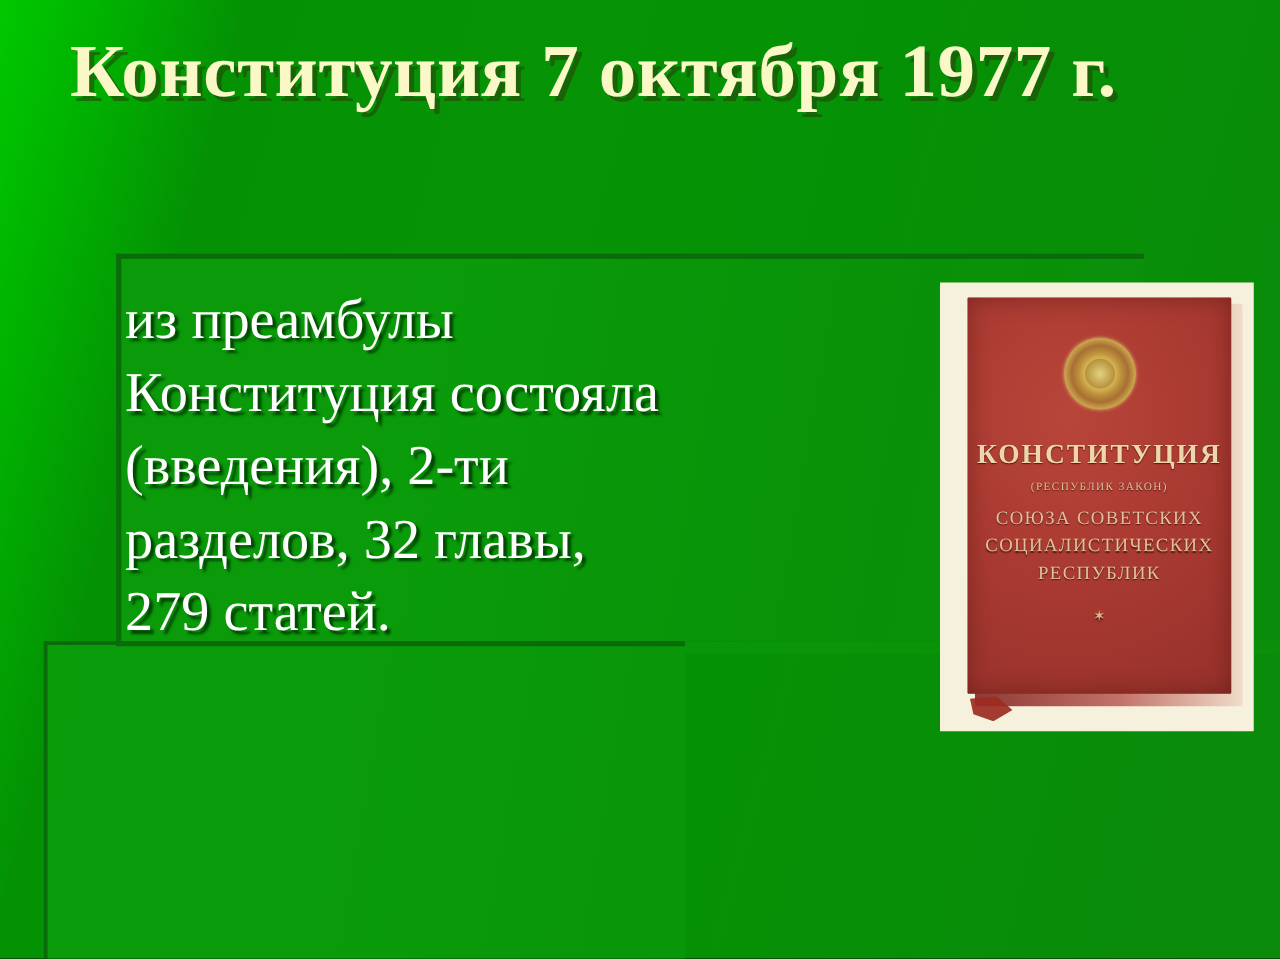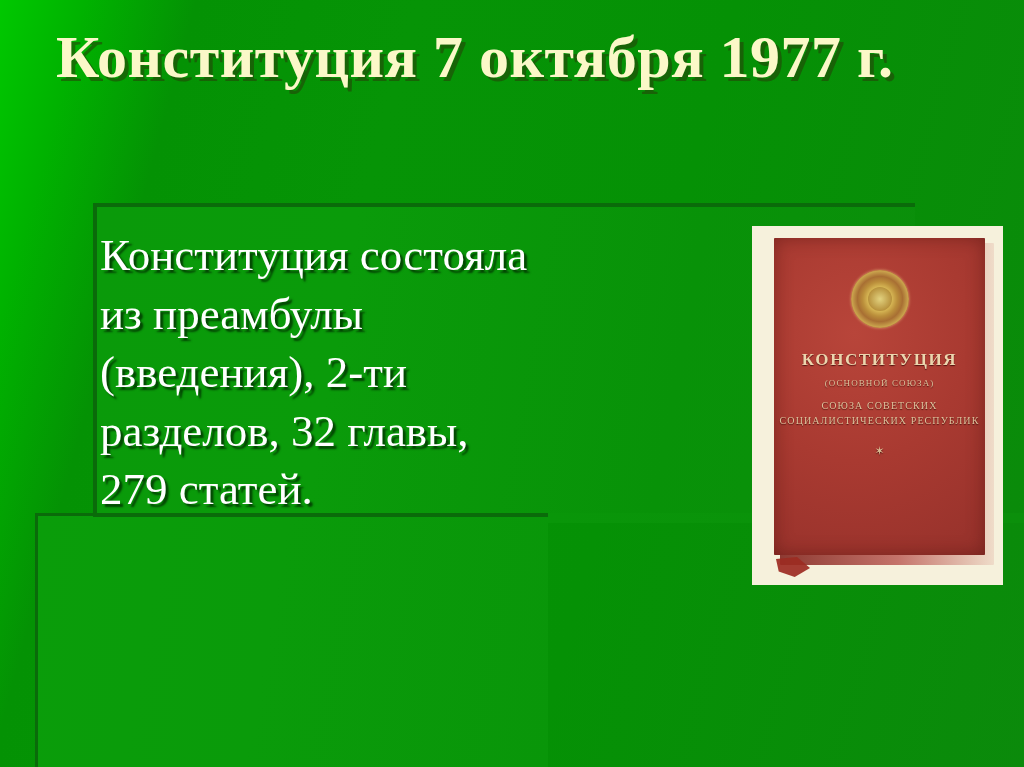--- a/index.html
+++ b/index.html
@@ -153,33 +153,33 @@
   #cover-text {
     position: absolute;
     left: 0;
     right: 0;
     top: 112px;
     text-align: center;
     color: #e8cfa8;
     text-shadow: 0 1px 1px rgba(60, 10, 8, 0.8);
   }
   #cover-title {
-    font-size: 17px;
+    font-size: 22px;
     letter-spacing: 1.6px;
     font-weight: bold;
     color: #ecd6ae;
   }
   #cover-sub1 {
     font-size: 9px;
     letter-spacing: 1.1px;
     margin-top: 8px;
     color: #dcc19b;
   }
   #cover-sub2 {
-    font-size: 10px;
+    font-size: 15px;
     letter-spacing: 1.1px;
     line-height: 1.45;
     margin-top: 11px;
     color: #ddc29c;
   }
   #cover-star {
     margin-top: 16px;
     font-size: 12px;
     color: #d8bb92;
   }
@@ -199,37 +199,37 @@
 
 <div id="slide">
 
   <div class="panel" id="panel-lower"></div>
   <div class="panel" id="panel-main"></div>
   <div id="panel-main-bottom-mask"></div>
 
   <div id="title">Конституция 7 октября 1977 г.</div>
 
   <div id="body-text">
+    <span class="hang">из преамбулы</span>
     <span class="hang">Конституция состояла</span>
-    <span class="hang">из преамбулы</span>
     <span class="hang">(введения), 2-ти</span>
     <span class="hang">разделов, 32 главы,</span>
     <span class="hang">279 статей.</span>
   </div>
 
   <div id="book-photo">
     <div id="book-outer">
       <div id="book-pages"></div>
       <div id="book-cover">
         <div id="emblem">
           <div id="emblem-inner"></div>
         </div>
         <div id="cover-text">
           <div id="cover-title">КОНСТИТУЦИЯ</div>
-          <div id="cover-sub1">(ОСНОВНОЙ СОЮЗА)</div>
+          <div id="cover-sub1">(РЕСПУБЛИК ЗАКОН)</div>
           <div id="cover-sub2">СОЮЗА СОВЕТСКИХ СОЦИАЛИСТИЧЕСКИХ РЕСПУБЛИК</div>
           <div id="cover-star">✶</div>
         </div>
       </div>
       <div id="book-ribbon"></div>
     </div>
   </div>
 
 </div>
 

